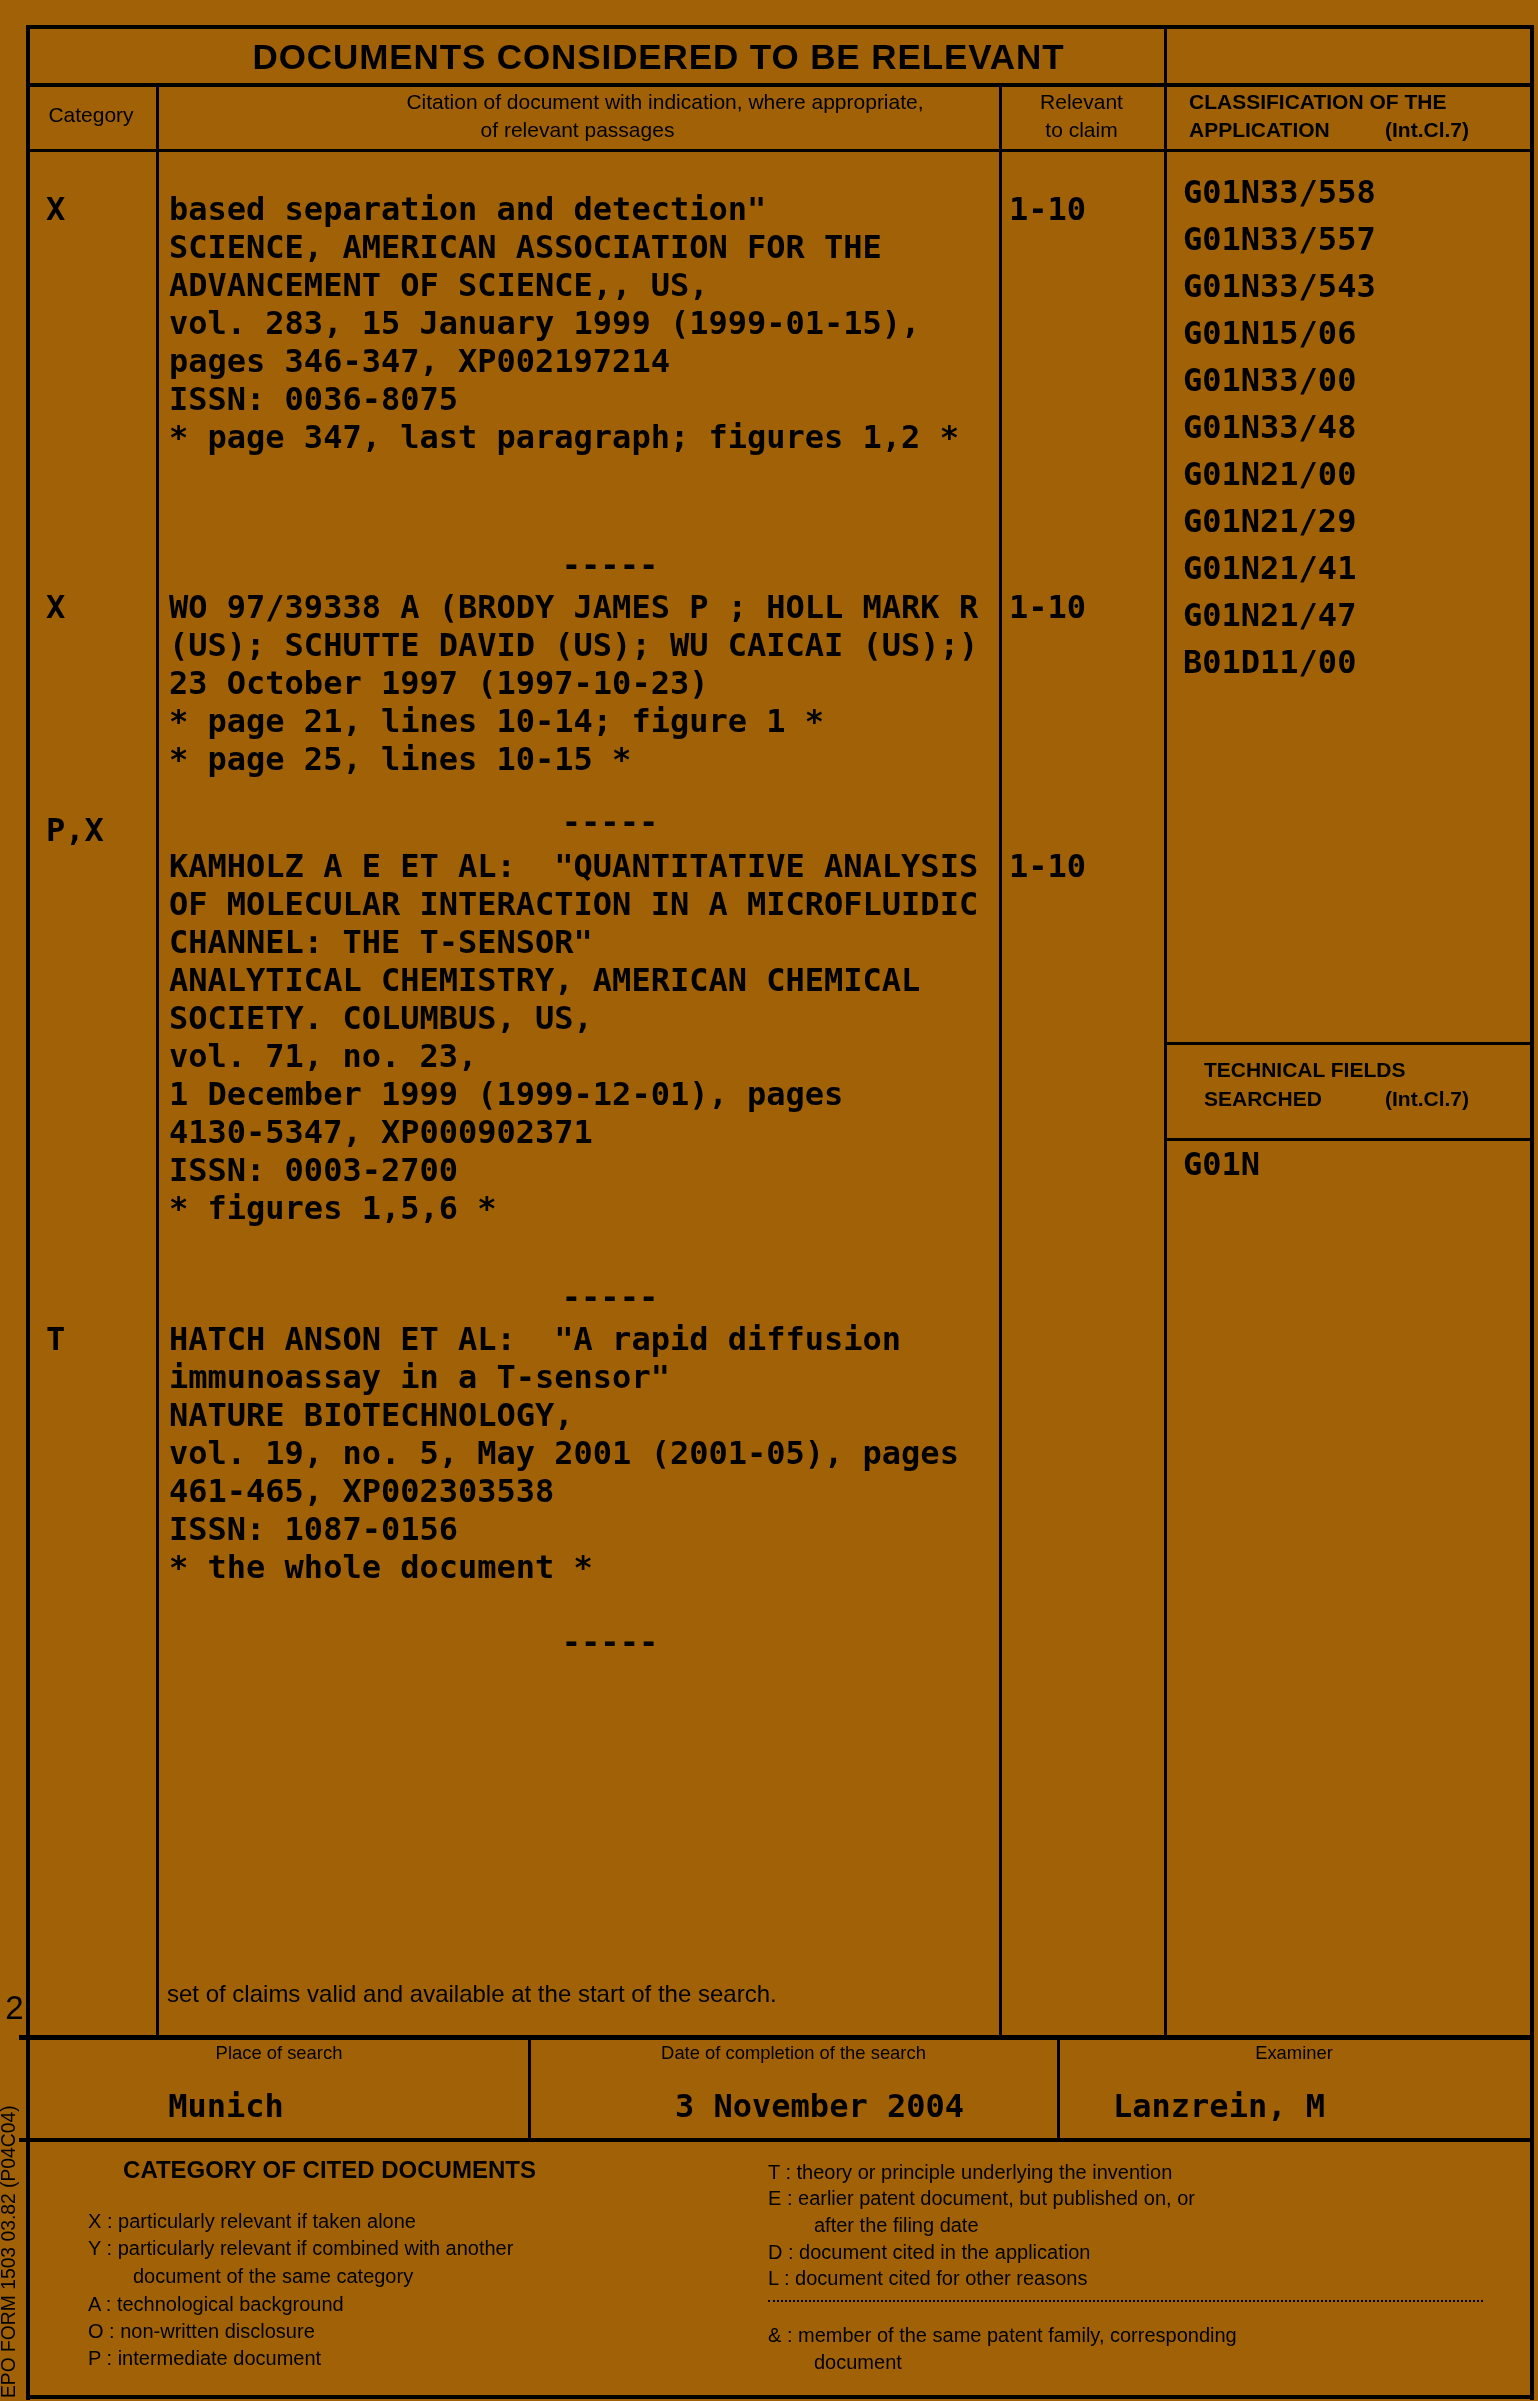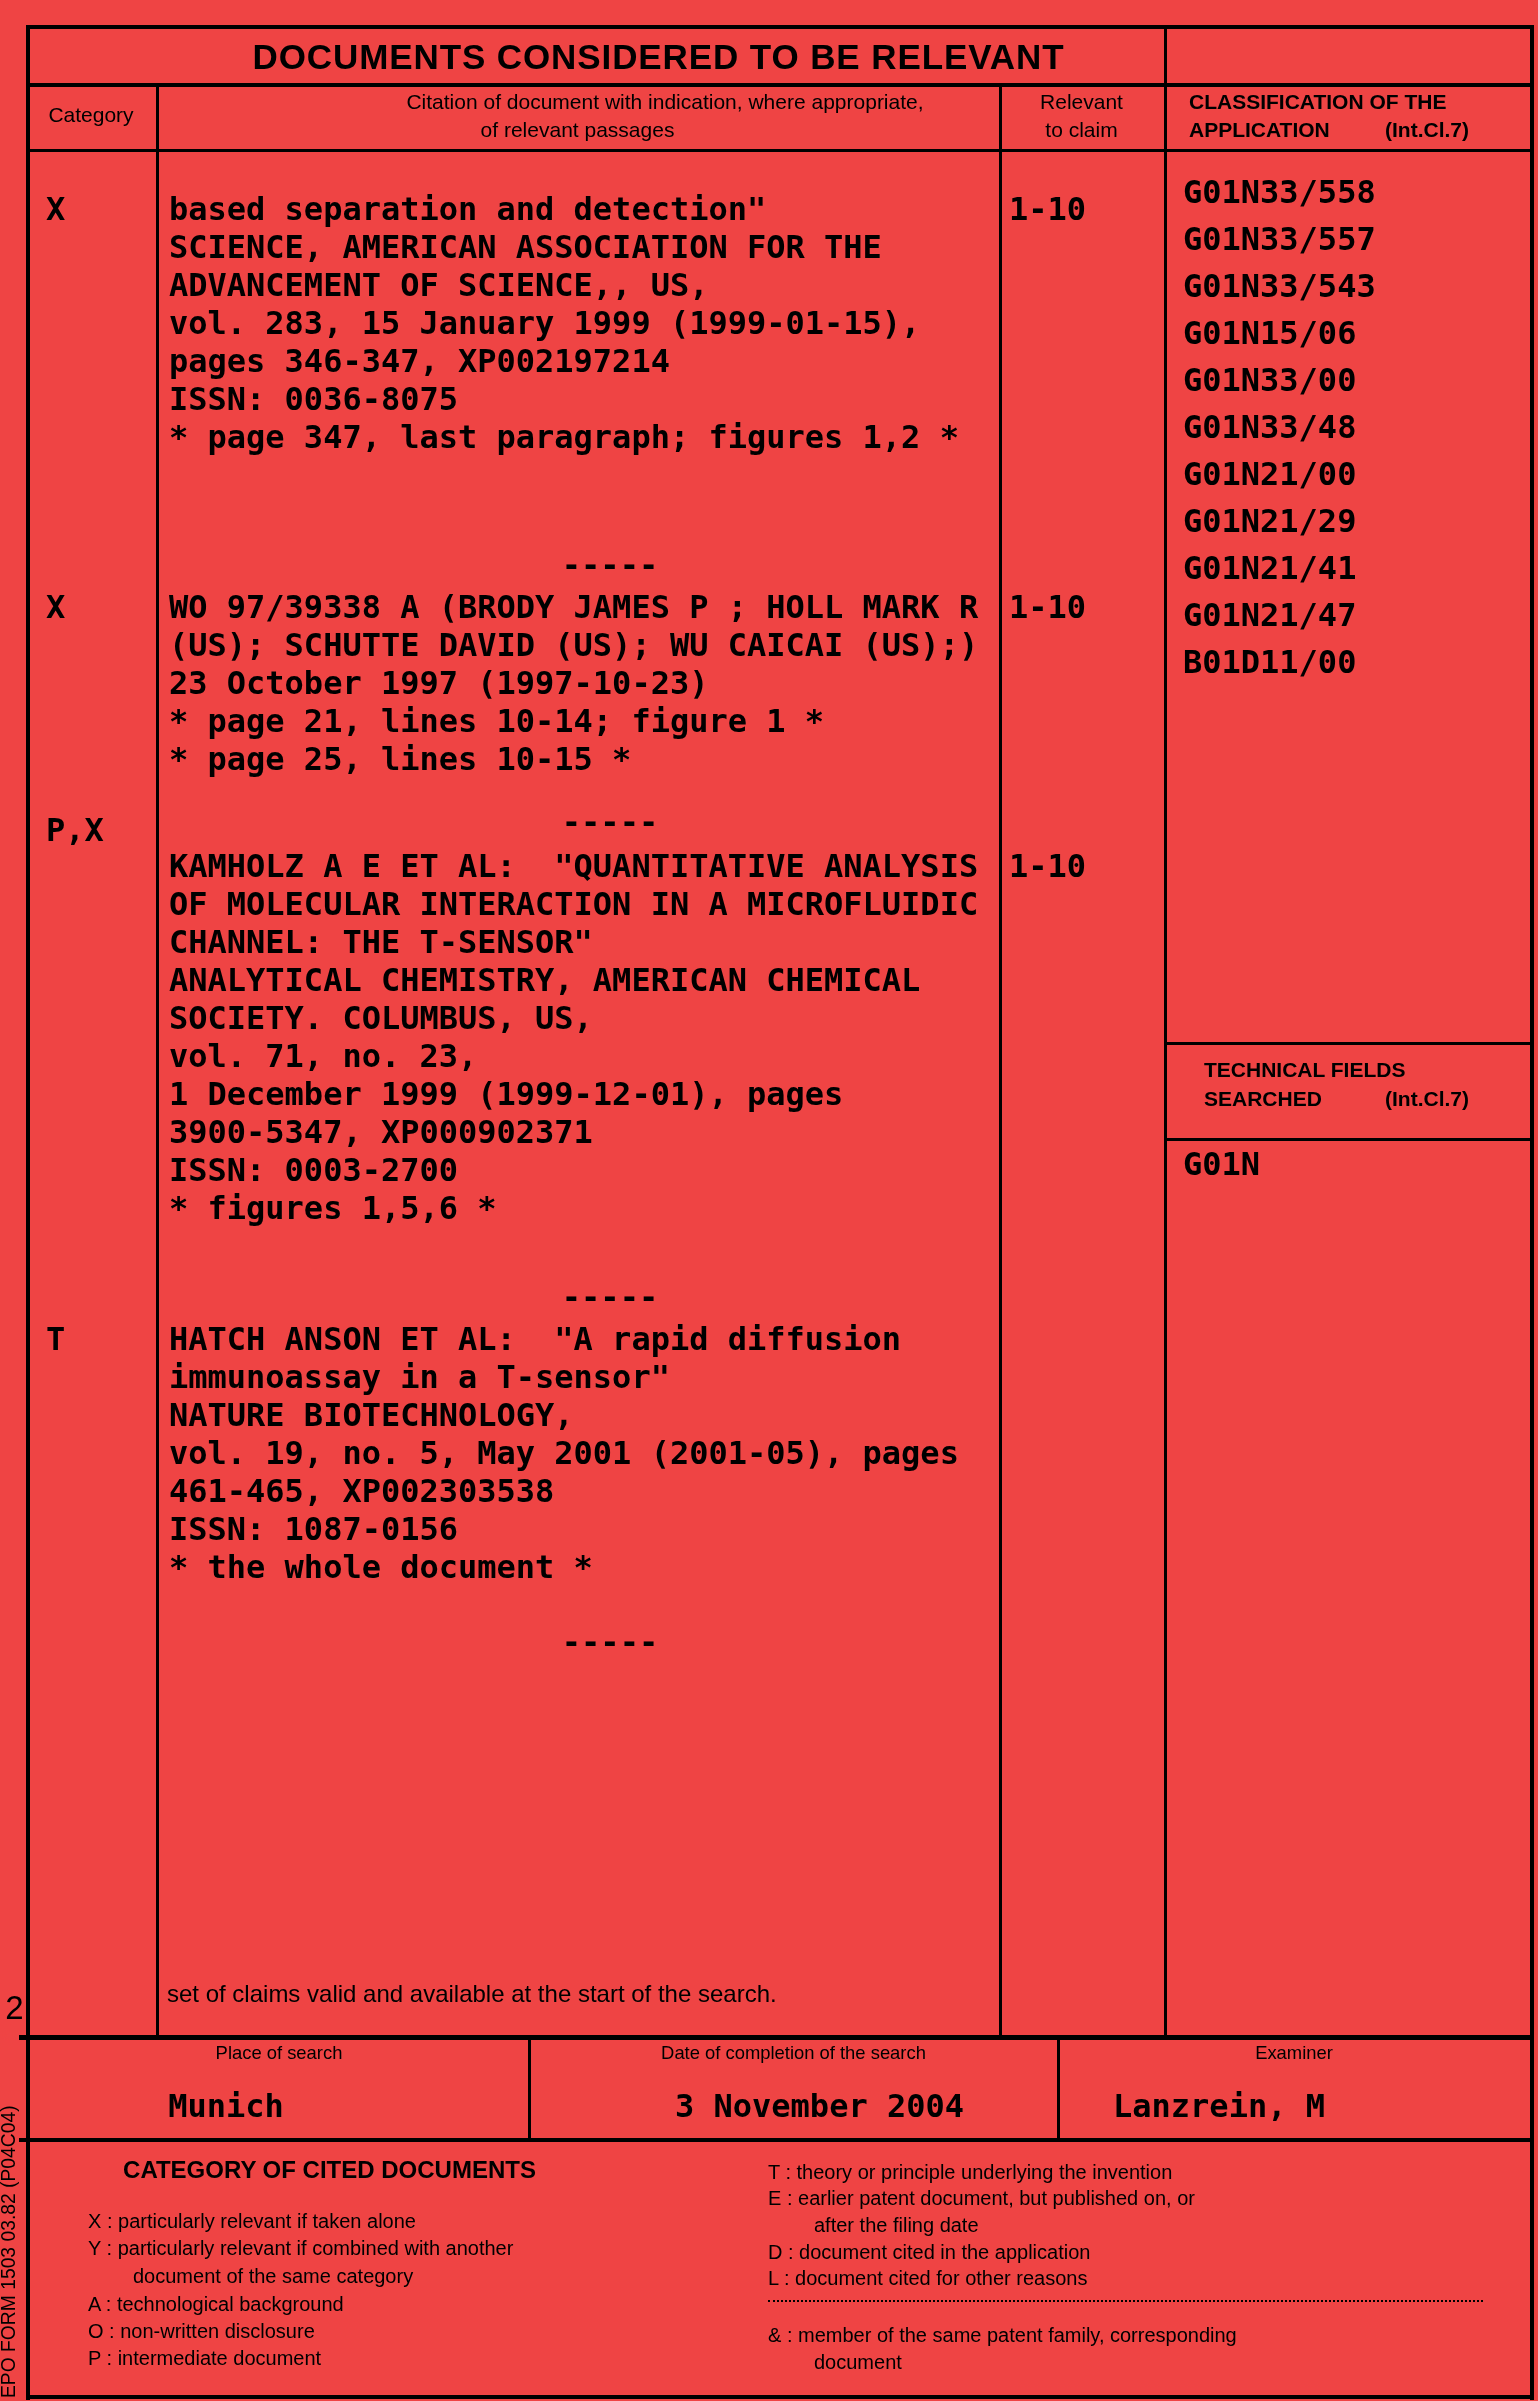--- a/index.html
+++ b/index.html
@@ -1,16 +1,16 @@
 <!DOCTYPE html>
 <html style="font-size:14px"><head>
 <meta charset="utf-8">
 <style>
   html,body{margin:0;padding:0;background:#e8e8e8;}
-  #page{position:relative;width:1539px;height:2401px;background:#ef4444;color:#000;overflow:hidden;}
+  #page{position:relative;width:1539px;height:2401px;background:#a16207;color:#000;overflow:hidden;}
   .sans{font-family:"Liberation Sans",sans-serif;}
   .mono{font-family:"DejaVu Sans Mono","Liberation Mono",monospace;font-weight:bold;white-space:pre;}
   .abs{position:absolute;}
   .hline,.vline{position:absolute;background:#000;}
   .ctr{text-align:center;}
   .hdr{font-size:21px;white-space:pre;}
   .bhdr{font-size:21px;font-weight:bold;white-space:pre;}
   .cit{font-size:32px;line-height:38px;}
   .code{font-size:32px;line-height:47px;}
   .legend{font-size:20px;white-space:pre;}
@@ -78,21 +78,21 @@
       <div class="abs mono cit" style="left: 46px; top: 811px; text-align: right;">P,X</div>
       <div class="abs mono cit" style="left: 1009px; top: 847px;">1-10</div>
       <div class="abs" style="left: 169px; top: 847px; width: 830px;">
         <div class="mono cit">KAMHOLZ A E ET AL:  "QUANTITATIVE ANALYSIS</div>
         <div class="mono cit">OF MOLECULAR INTERACTION IN A MICROFLUIDIC</div>
         <div class="mono cit">CHANNEL: THE T-SENSOR"</div>
         <div class="mono cit">ANALYTICAL CHEMISTRY, AMERICAN CHEMICAL</div>
         <div class="mono cit">SOCIETY. COLUMBUS, US,</div>
         <div class="mono cit">vol. 71, no. 23,</div>
         <div class="mono cit">1 December 1999 (1999-12-01), pages</div>
-        <div class="mono cit">3900-5347, XP000902371</div>
+        <div class="mono cit">4130-5347, XP000902371</div>
         <div class="mono cit">ISSN: 0003-2700</div>
         <div class="mono cit">* figures 1,5,6 *</div>
       </div>
       <div class="abs mono cit ctr" style="left: 487px; top: 1278px; width: 246px;">-----</div>
       <div class="abs mono cit" style="left: 46px; top: 1320px;">T</div>
       <div class="abs" style="left: 169px; top: 1320px; width: 830px;">
         <div class="mono cit">HATCH ANSON ET AL:  "A rapid diffusion</div>
         <div class="mono cit">immunoassay in a T-sensor"</div>
         <div class="mono cit">NATURE BIOTECHNOLOGY,</div>
         <div class="mono cit">vol. 19, no. 5, May 2001 (2001-05), pages</div>

